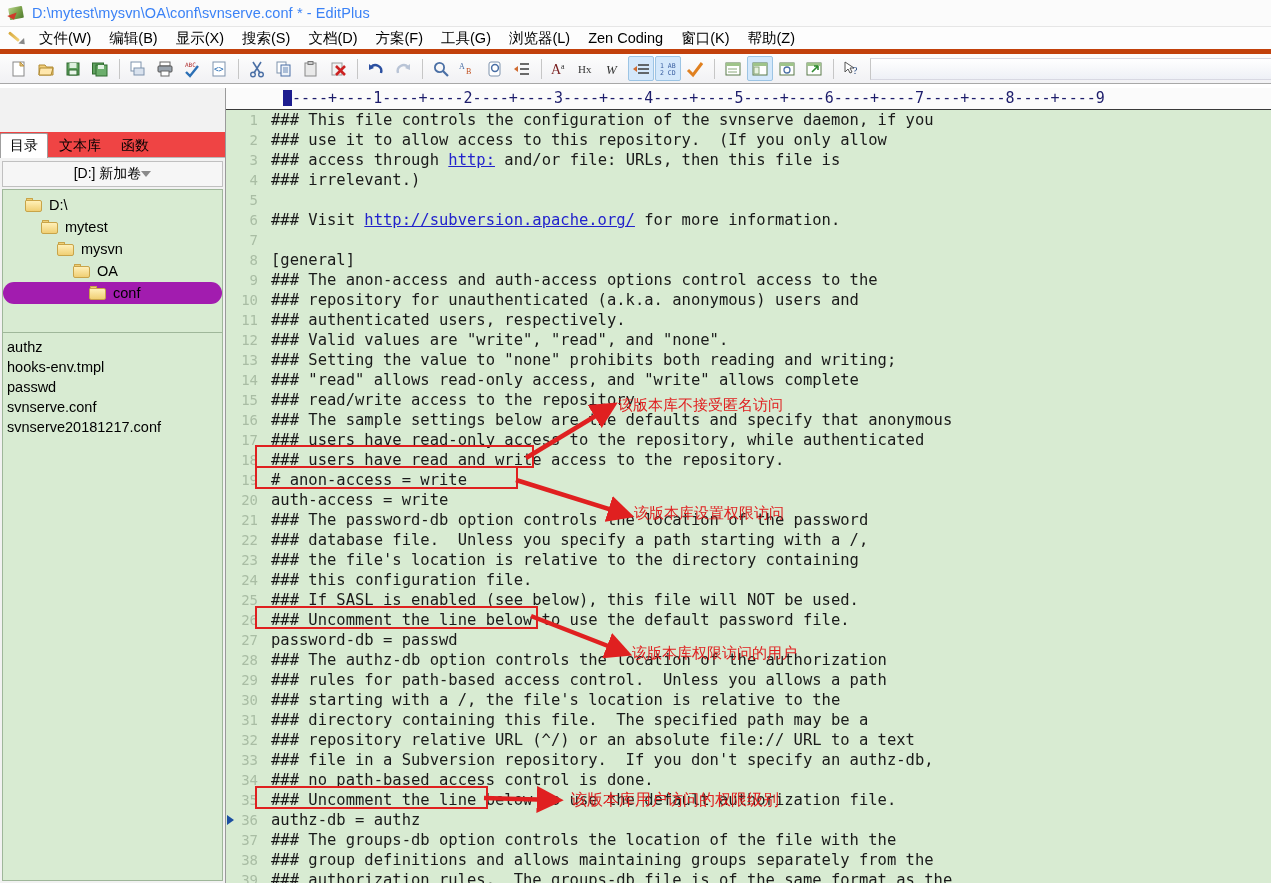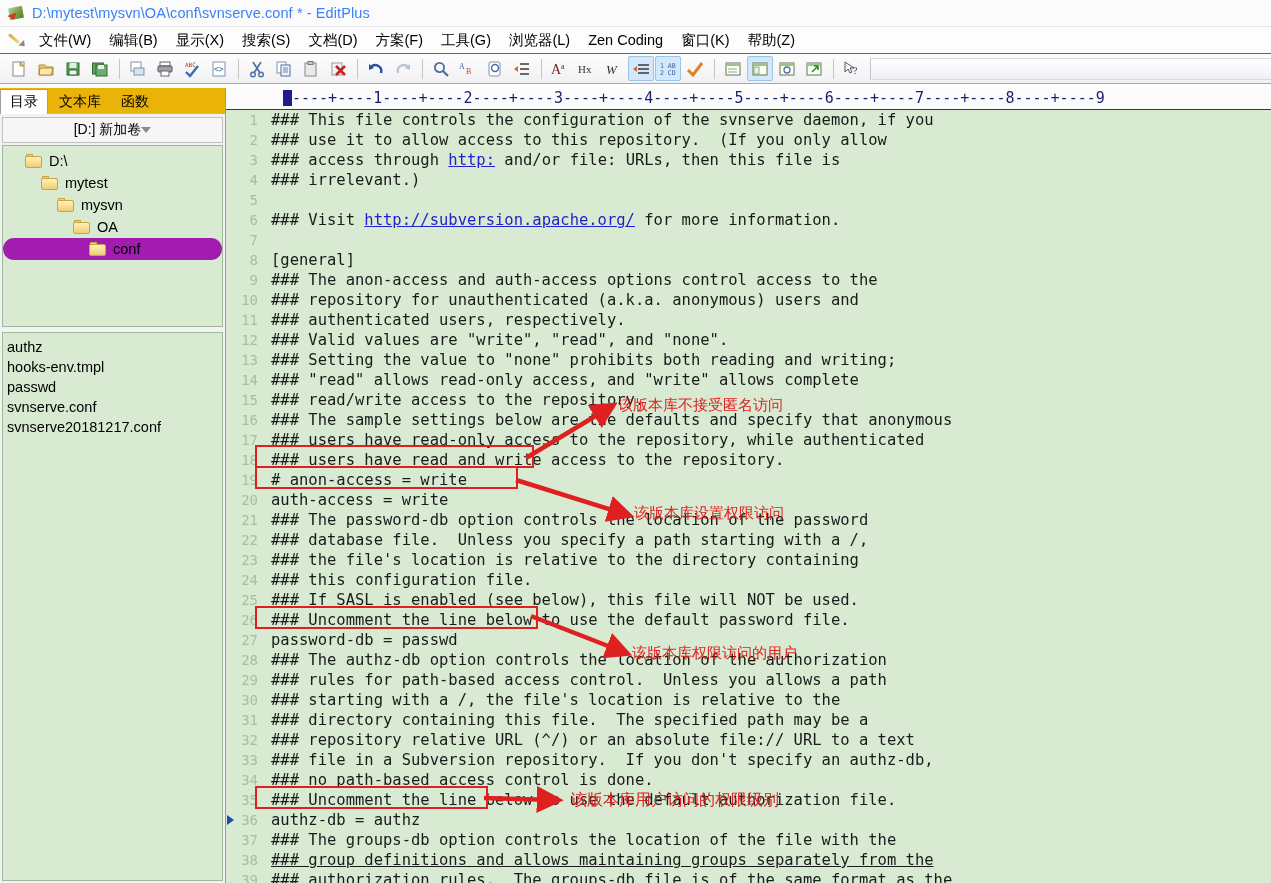--- a/index.html
+++ b/index.html
@@ -31,21 +31,21 @@
   .title-ico .nib{
     position:absolute;left:0px;top:9px;width:0;height:0;
     border-left:5px solid transparent;border-right:5px solid transparent;
     border-top:6px solid #cf3b2b;transform:rotate(-20deg);
   }
   .titlebar .ttl{font-size:14.5px;letter-spacing:.1px;color:#3b82f6;}
 
   
   .menubar{
     height:27px;background:#fdfdfd;display:flex;align-items:center;
-    border-bottom:1px solid #c2410c;padding-left:6px;box-sizing:border-box;
+    border-bottom:5px solid #c2410c;padding-left:6px;box-sizing:border-box;
   }
   .menu-pencil{width:20px;height:18px;position:relative;margin-right:4px;}
   .menu-pencil i{
     position:absolute;left:3px;top:2px;width:13px;height:3px;
     background:linear-gradient(90deg,#d6a83a,#f3d27a);
     transform:rotate(40deg);transform-origin:left center;border-radius:1px;
   }
   .menu-pencil b{
     position:absolute;left:13px;top:11px;width:0;height:0;
     border-left:4px solid transparent;border-right:4px solid transparent;
@@ -69,22 +69,22 @@
   .tb-fill{flex:1 1 auto;height:20px;border-left:1px solid #c6c6c6;
            margin-left:4px;background:linear-gradient(#ffffff,#eef0f6);
            border-top:1px solid #d8d8e2;border-bottom:1px solid #d8d8e2;}
 
   
   .body{position:absolute;left:0;top:88px;right:0;bottom:0;display:flex;}
 
   
   .left{width:226px;flex:0 0 226px;background:#f2f2f2;position:relative;
         border-right:1px solid #9a9a9a;box-sizing:border-box;}
-  .tabs{display:flex;align-items:flex-end;height:25px;background:#eab308;
-        border-bottom:1px solid #b9b9b9;}
+  .tabs{display:flex;align-items:flex-end;height:25px;background:#ef4444;
+        border-bottom:1px solid #b9b9b9;margin-top:44px;}
   .tab{font-size:14px;padding:3px 9px 3px 9px;margin-right:2px;background:#e4e4e4;
        border:1px solid #bfbfbf;border-bottom:none;border-radius:2px 2px 0 0;
        line-height:17px;color:#000;}
   .tab.sel{background:#fff;border-color:#9f9f9f;position:relative;top:1px;padding-bottom:4px;}
   .tab.plain{background:transparent;border:none;}
 
   .drivebar{height:26px;background:#f6f6f6;border:1px solid #c0c0c0;
             margin:3px 2px 2px 2px;display:flex;align-items:center;
             justify-content:center;padding:0 6px;box-sizing:border-box;font-size:14px;}
   .chev{width:0;height:0;border-left:5px solid transparent;border-right:5px solid transparent;
@@ -460,21 +460,21 @@
           <div class="crow"><span class="marker"></span><span class="gut">28</span><span class="txt" style="padding-left: 6px;">### The authz-db option controls the location of the authorization</span></div>
           <div class="crow"><span class="marker"></span><span class="gut">29</span><span class="txt" style="padding-left: 6px;">### rules for path-based access control.  Unless you allows a path</span></div>
           <div class="crow"><span class="marker"></span><span class="gut">30</span><span class="txt" style="padding-left: 6px;">### starting with a /, the file's location is relative to the</span></div>
           <div class="crow"><span class="marker"></span><span class="gut">31</span><span class="txt" style="padding-left: 6px;">### directory containing this file.  The specified path may be a</span></div>
           <div class="crow"><span class="marker"></span><span class="gut">32</span><span class="txt" style="padding-left: 6px;">### repository relative URL (^/) or an absolute file:// URL to a text</span></div>
           <div class="crow"><span class="marker"></span><span class="gut">33</span><span class="txt" style="padding-left: 6px;">### file in a Subversion repository.  If you don't specify an authz-db,</span></div>
           <div class="crow"><span class="marker"></span><span class="gut">34</span><span class="txt" style="padding-left: 6px;">### no path-based access control is done.</span></div>
           <div class="crow"><span class="marker"></span><span class="gut">35</span><span class="txt" style="padding-left: 6px;">### Uncomment the line below to use the default authorization file.</span></div>
           <div class="crow"><span class="marker cur"></span><span class="gut">36</span><span class="txt" style="padding-left: 6px;">authz-db = authz</span></div>
           <div class="crow"><span class="marker"></span><span class="gut">37</span><span class="txt" style="padding-left: 6px;">### The groups-db option controls the location of the file with the</span></div>
-          <div class="crow"><span class="marker"></span><span class="gut">38</span><span class="txt" style="padding-left: 6px; text-decoration: underline;">### group definitions and allows maintaining groups separately from the</span></div>
+          <div class="crow"><span class="marker"></span><span class="gut">38</span><span class="txt" style="padding-left: 6px;">### group definitions and allows maintaining groups separately from the</span></div>
           <div class="crow"><span class="marker"></span><span class="gut">39</span><span class="txt" style="padding-left: 6px;">### authorization rules.  The groups-db file is of the same format as the</span></div>
         </div>
 
       <div class="ann">
 
         <div class="box" style="left:29px;top:357px;width:279px;height:23px;"></div>
 
         <div class="box" style="left:29px;top:378px;width:263px;height:23px;"></div>
 
         <div class="box" style="left:29px;top:518px;width:283px;height:23px;"></div>

